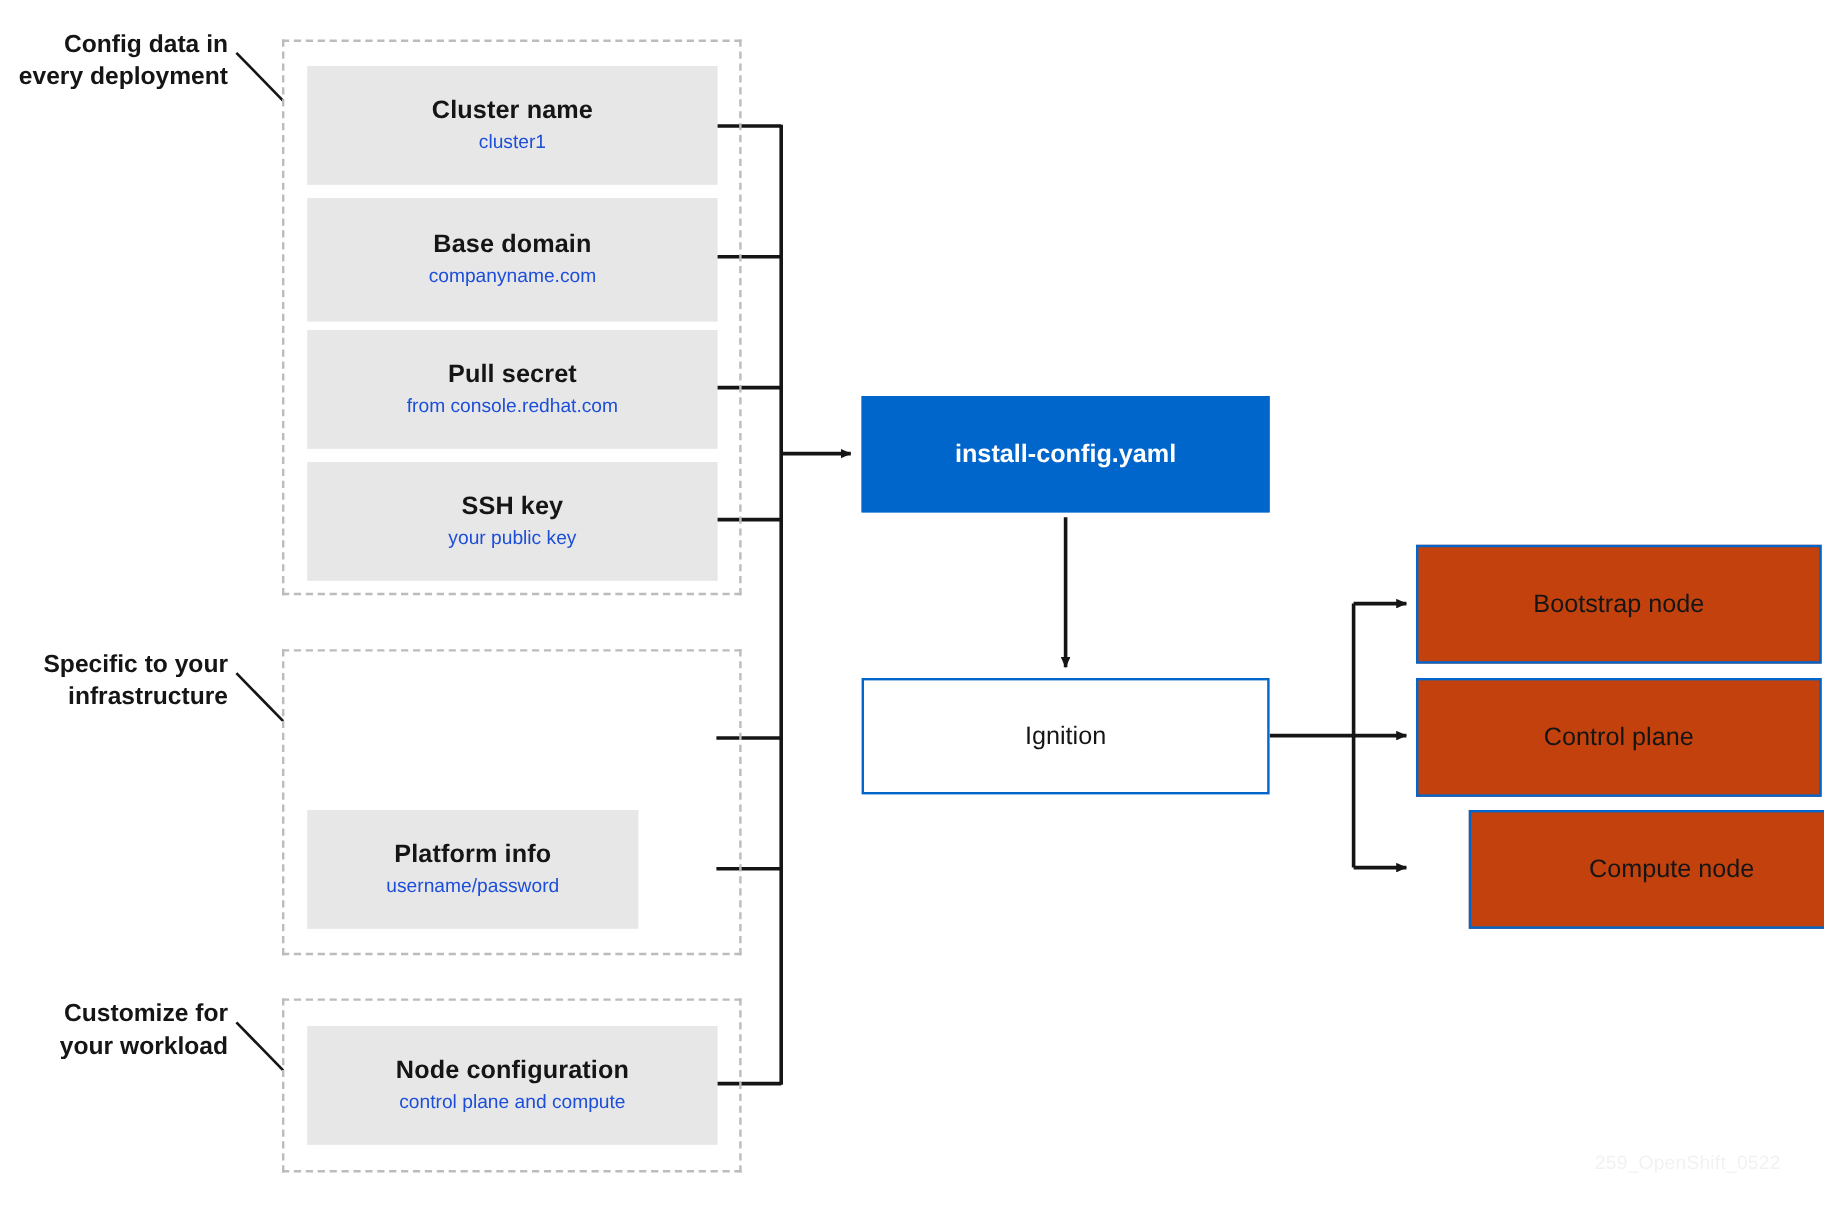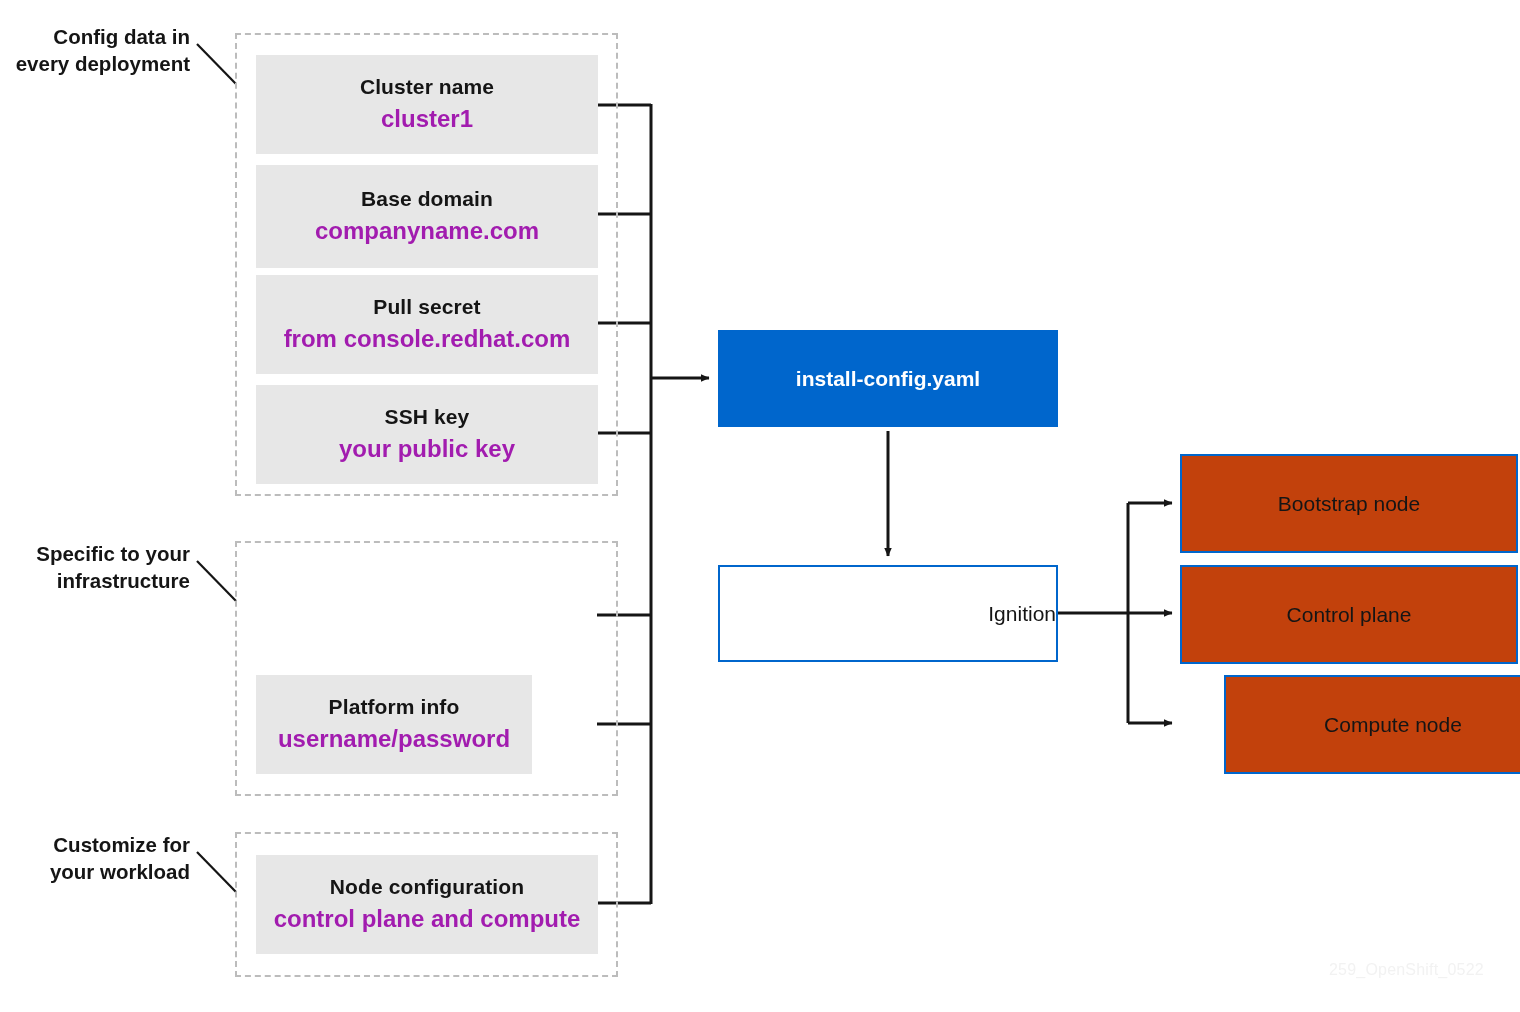--- a/index.html
+++ b/index.html
@@ -40,23 +40,23 @@
     text-align: center;
     line-height: 1.28;
   }
   .config-card .card-title {
     font-size: 21px;
     font-weight: bold;
     color: #151515;
     letter-spacing: 0.1px;
   }
   .config-card .card-sub {
-    font-size: 24px;
-    font-weight: bold;
-    color: #a21caf;
+    font-size: 16px;
+    font-weight: normal;
+    color: #1d4ed8;
     margin-top: 3px;
   }
 
   
   .annot {
     position: absolute;
     font-size: 20.5px;
     font-weight: bold;
     color: #151515;
     line-height: 1.3;
@@ -78,21 +78,20 @@
     border: 2px solid #0066cc;
   }
   .proc-box.filled .proc-label {
     color: #ffffff;
     font-size: 21px;
     font-weight: bold;
   }
   .proc-box.outlined {
     background: #ffffff;
     border: 2px solid #0066cc;
-    justify-content: flex-end;
   }
   .proc-box.outlined .proc-label {
     color: #151515;
     font-size: 21px;
     font-weight: normal;
   }
 
   
   .node-box {
     position: absolute;

